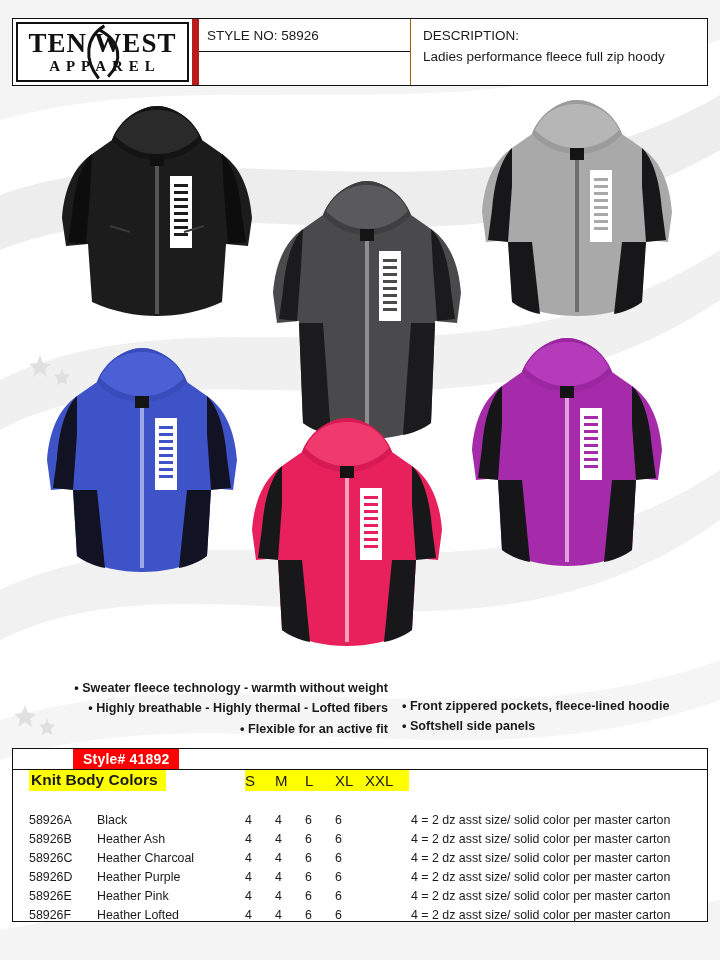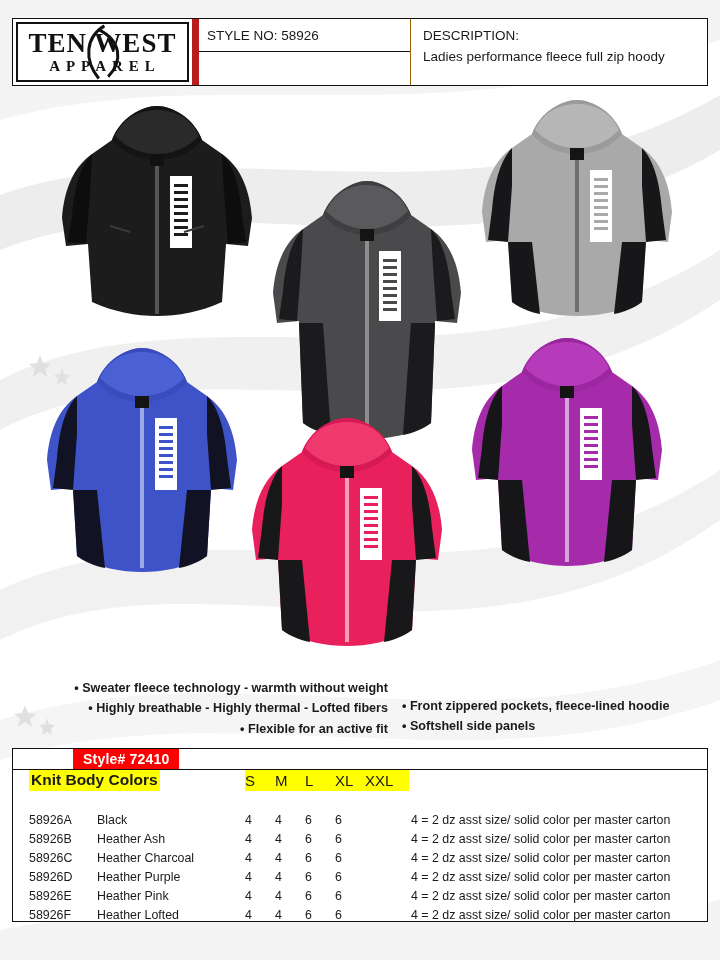--- a/index.html
+++ b/index.html
@@ -215,21 +215,21 @@
   }
   .c-sku   { width: 68px; padding-left: 16px !important; }
   .c-color { width: 148px; }
   .c-sz    { width: 30px; text-align: left !important; }
   .c-note  { padding-left: 2px !important; }
   .knit-label {
     display: inline-block;
     background: #ffff00;
     font-weight: bold;
     font-size: 15.5px;
-    padding: 1px 2px 2px 2px;
+    padding: 1px 8px 2px 2px;
   }
   .sizes-hl {
     background: #ffff00;
   }
   .size-head {
     font-weight: bold;
     font-size: 15px;
   }
 </style>
 </head>
@@ -442,21 +442,21 @@
       <div class="feat-line">• Highly breathable - Highly thermal - Lofted fibers</div>
       <div class="feat-line">• Flexible for an active fit</div>
     </div>
     <div class="col-right">
       <div class="feat-line">• Front zippered pockets, fleece-lined hoodie</div>
       <div class="feat-line">• Softshell side panels</div>
     </div>
   </div>
 
   <div class="style-band">
-    <div class="hl">Style# 72410</div>
+    <div class="hl">Style# 41892</div>
   </div>
 
   <div class="table-wrap">
     <table class="sizes">
       <tbody>
         <tr class="hdr-row">
           <td class="c-sku" colspan="2">
             <span class="knit-label">Knit Body Colors</span>
           </td>
           <td class="c-sz sizes-hl size-head">S</td>

